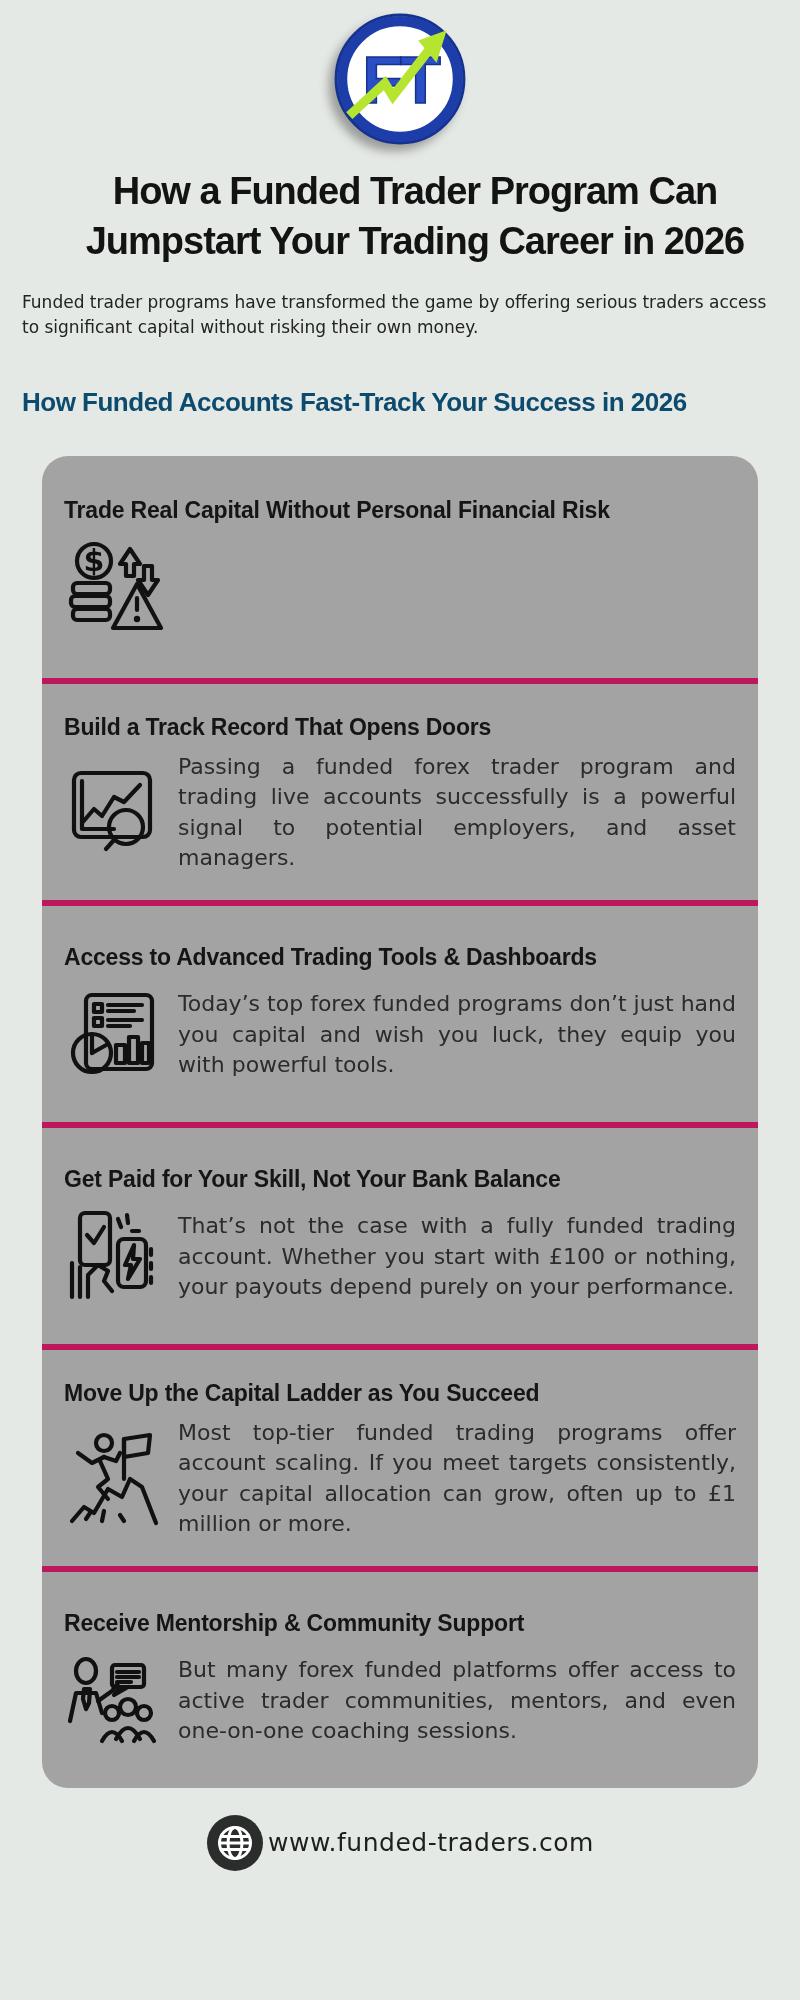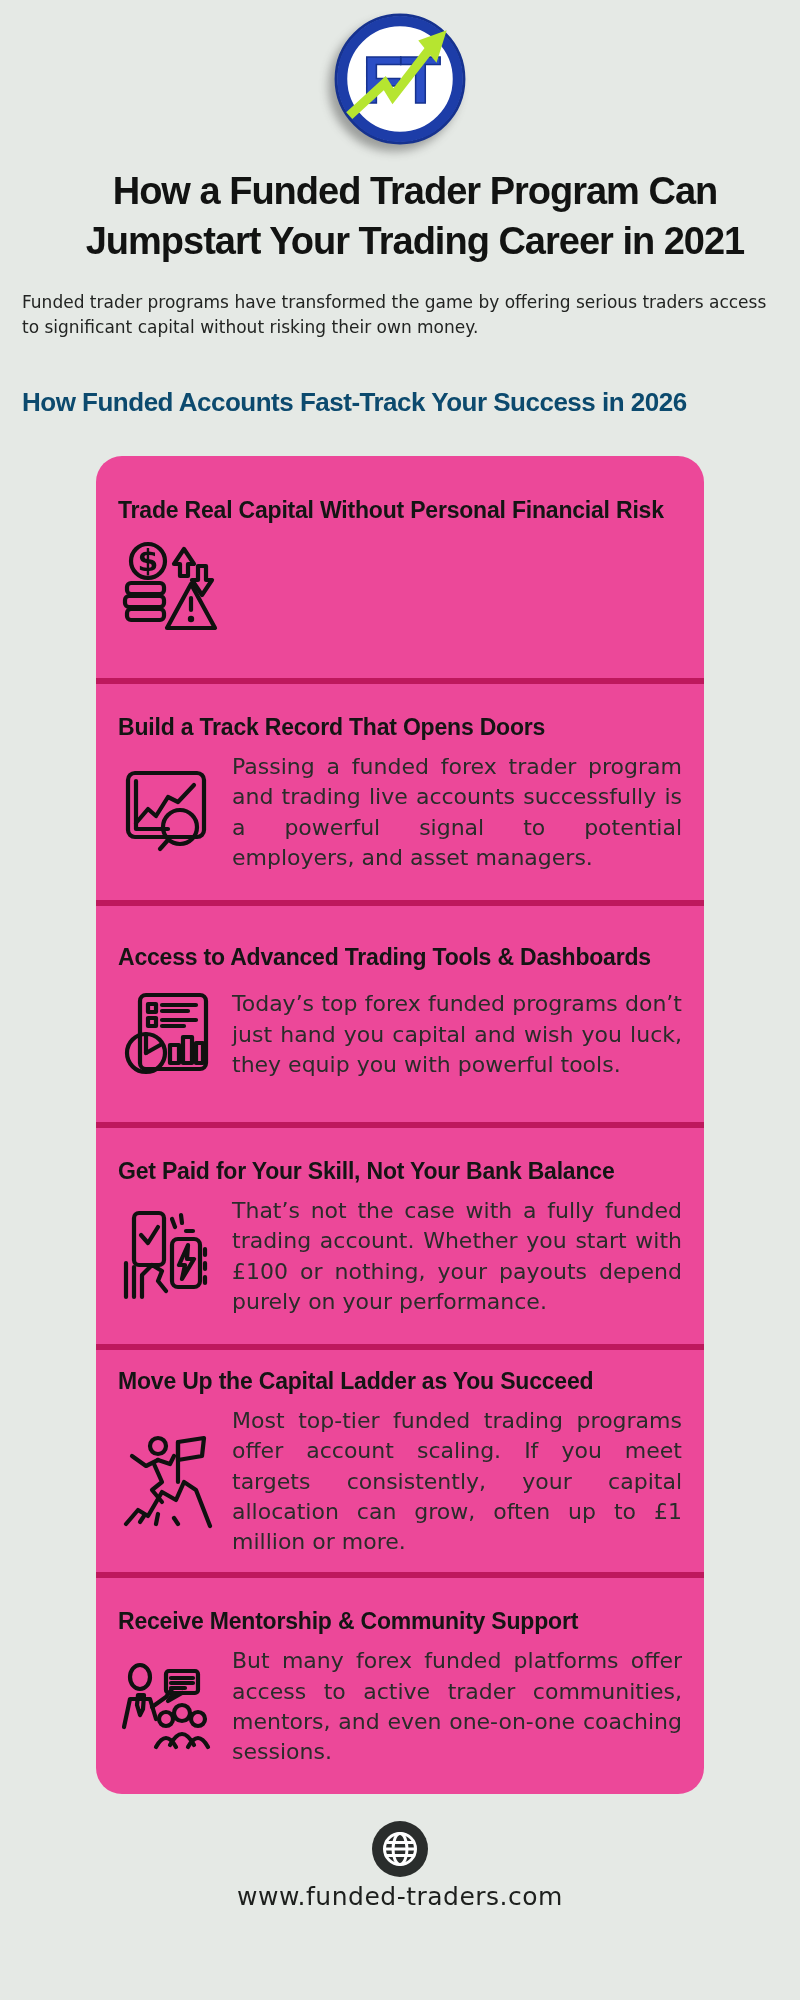--- a/index.html
+++ b/index.html
@@ -44,22 +44,22 @@
     width:756px;
     font-family:"Liberation Sans", sans-serif;
     font-weight:bold;
     font-size:26px;
     letter-spacing:-0.5px;
     color:#0c4a6e;
   }
   
   .panel {
     margin-top:38px;
-    width:608px;
-    background:#ec4899;
+    width:716px;
+    background:#a3a3a3;
     border-radius:26px;
     overflow:hidden;
   }
   .card {
     padding:16px 22px 14px 22px;
     min-height:222px;
     display:flex; flex-direction:column; justify-content:center;
   }
   .card + .card { border-top:6px solid #be185d; }
   .card-title {
@@ -80,21 +80,21 @@
   .card-body {
     flex:1;
     font-size:22px;
     line-height:1.38;
     text-align:justify;
     color:#2a2c2a;
   }
   
   .footer {
     margin-top:26px;
-    display:flex; align-items:center; justify-content:flex-start; gap:4px;flex-direction:column;
+    display:flex; align-items:center; justify-content:flex-start; gap:4px;
   }
   .footer-site {
     font-size:25px;
     color:#1d1f1d;
     letter-spacing:0.5px;
   }
   .ic { stroke:#101110; stroke-width:4.2; fill:none; stroke-linecap:round; stroke-linejoin:round; }
   .icf { fill:#101110; stroke:none; }
 </style>
 </head>
@@ -107,21 +107,21 @@
       <circle cx="70" cy="70" r="63" fill="#ffffff" stroke="#16328f" stroke-width="3"></circle>
       <circle cx="70" cy="70" r="57" fill="#ffffff" stroke="#1d3da8" stroke-width="10"></circle>
       <text x="70" y="94" text-anchor="middle" font-family="Liberation Sans, sans-serif" font-weight="bold" font-size="66" fill="#2b4ec5" stroke="#16328f" stroke-width="1.5" letter-spacing="-3">FT</text>
       <polyline points="20,106 55,74 63,87 98,42" fill="none" stroke="#b6e530" stroke-width="9"></polyline>
       <polygon points="88,32 116,22 106,54" fill="#b6e530"></polygon>
     </svg>
   </div>
 
   <h1 class="main-title">
     <span>How a Funded Trader Program Can</span><br>
-    <span>Jumpstart Your Trading Career in 2021</span>
+    <span>Jumpstart Your Trading Career in 2026</span>
   </h1>
 
   <p class="intro">Funded trader programs have transformed the game by offering serious traders access to significant capital without risking their own money.</p>
 
   <h2 class="section-heading">How Funded Accounts Fast-Track Your Success in 2026</h2>
 
   <div class="panel">
 
     <div class="card">
       <div class="card-title">Trade Real Capital Without Personal Financial Risk</div>

